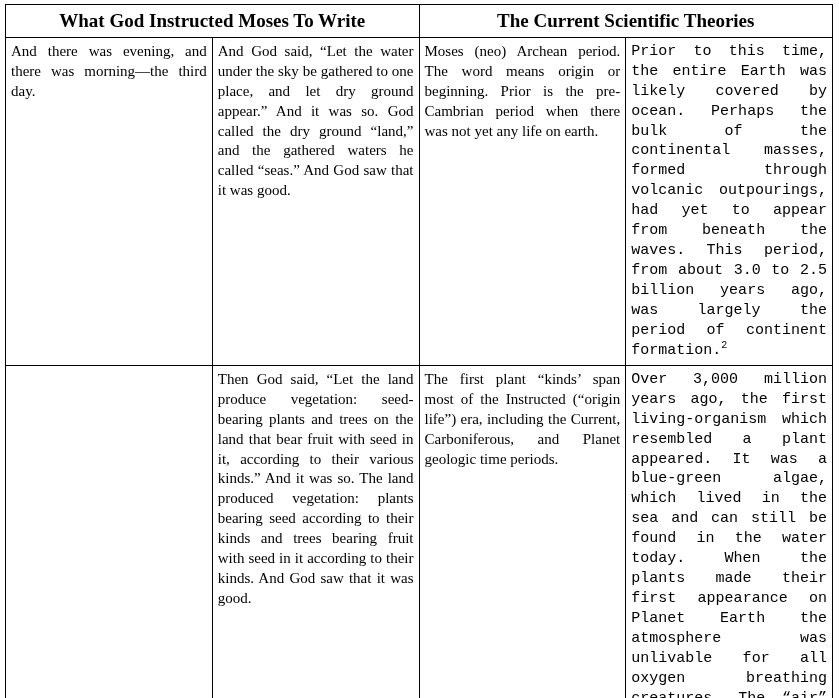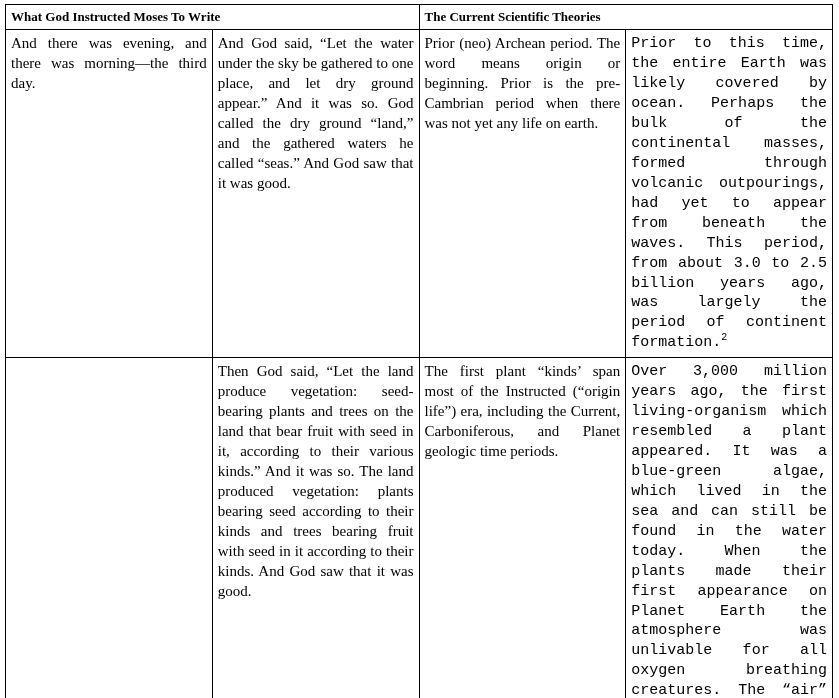--- a/index.html
+++ b/index.html
@@ -26,23 +26,23 @@
     margin-left: 5px;
     margin-top: 4px;
     table-layout: fixed;
   }
   table.doc-table td, table.doc-table th {
     border: 1px solid #000000;
     vertical-align: top;
     padding: 4px 5px 4px 5px;
   }
   th.header-cell {
-    text-align: left;
+    text-align: center;
     font-weight: bold;
-    font-size: 13px;
+    font-size: 19px;
     padding-top: 3px;
     padding-bottom: 3px;
     line-height: 1.25;
     margin-top: 27px;
   }
   td.body-cell {
     text-align: justify;
     text-justify: inter-word;
     font-size: 15px;
     line-height: 1.33;
@@ -75,21 +75,21 @@
     </thead>
     <tbody>
       <tr class="row1">
         <td class="body-cell col-a">
           <span>And there was evening, and there was morning</span><span>—</span><span class="b">the third day.</span>
         </td>
         <td class="body-cell col-b">
           <span>And God said, “Let the water under the sky be gathered to one place, and let dry ground appear.” And it was so. God called the dry ground “land,” and the gathered waters he called “seas.” And God saw that it was good.</span>
         </td>
         <td class="body-cell col-c">
-          <span>Prior (neo) </span><span class="b">Archean</span><span> period.  The word means origin or beginning.  Prior is the pre-Cambrian period when there was not yet any life on earth.</span>
+          <span>Moses (neo) </span><span class="b">Archean</span><span> period.  The word means origin or beginning.  Prior is the pre-Cambrian period when there was not yet any life on earth.</span>
         </td>
         <td class="body-cell col-d">
           <span>Prior to this time, the entire Earth was likely covered by ocean. Perhaps the bulk of the continental masses, formed through volcanic outpourings, had yet to appear from beneath the waves.  This period, from about 3.0 to 2.5 billion years ago, was largely the period of continent formation.</span><sup>2</sup>
         </td>
       </tr>
       <tr class="row2">
         <td class="body-cell col-a">
           <span></span>
         </td>
         <td class="body-cell col-b">

